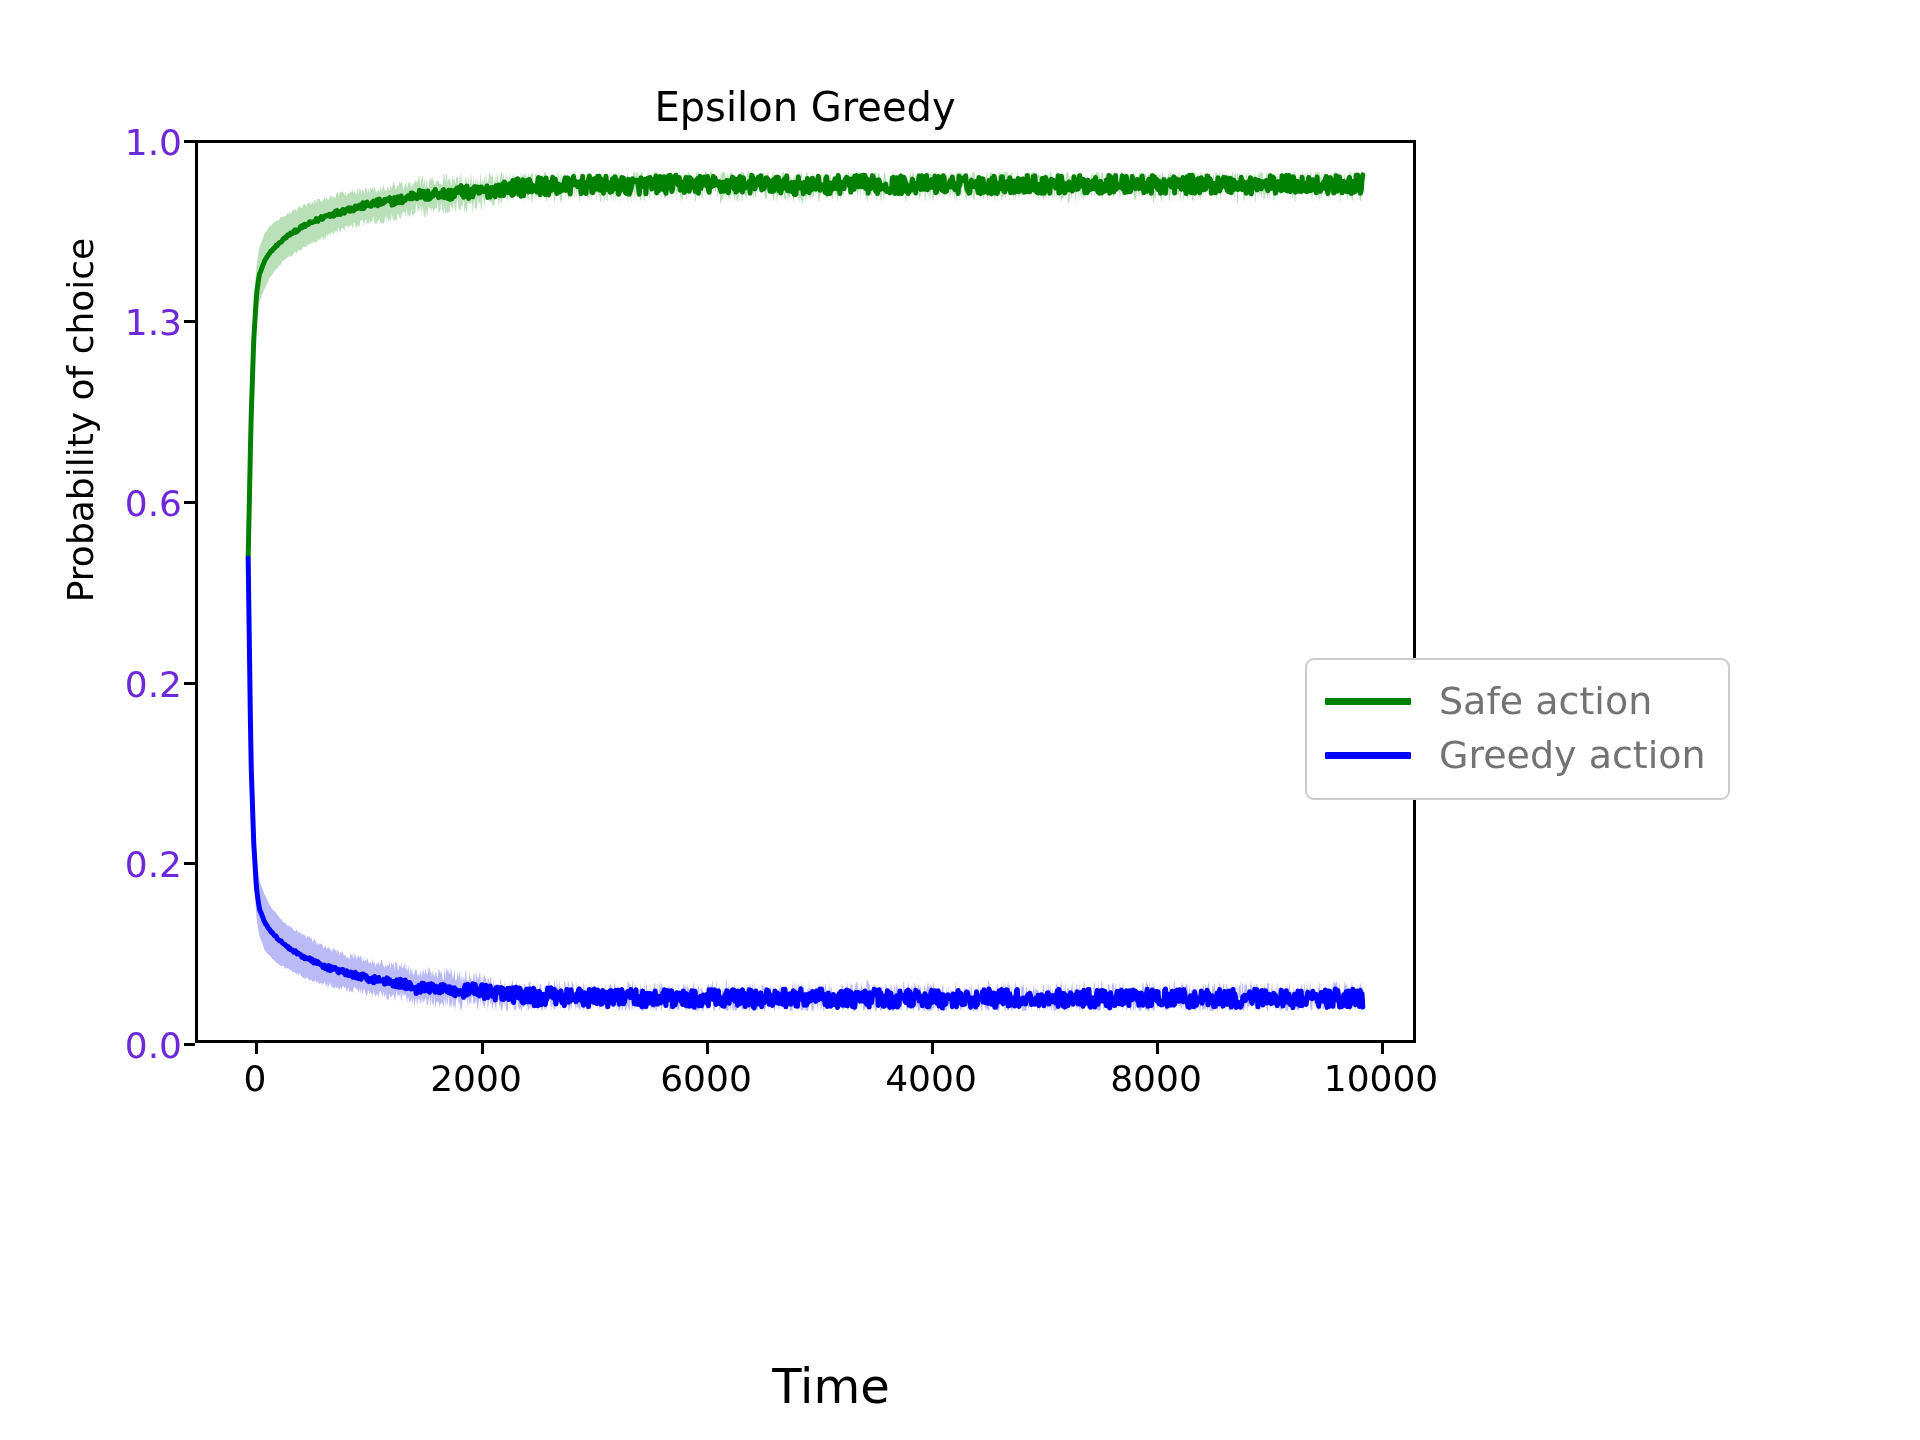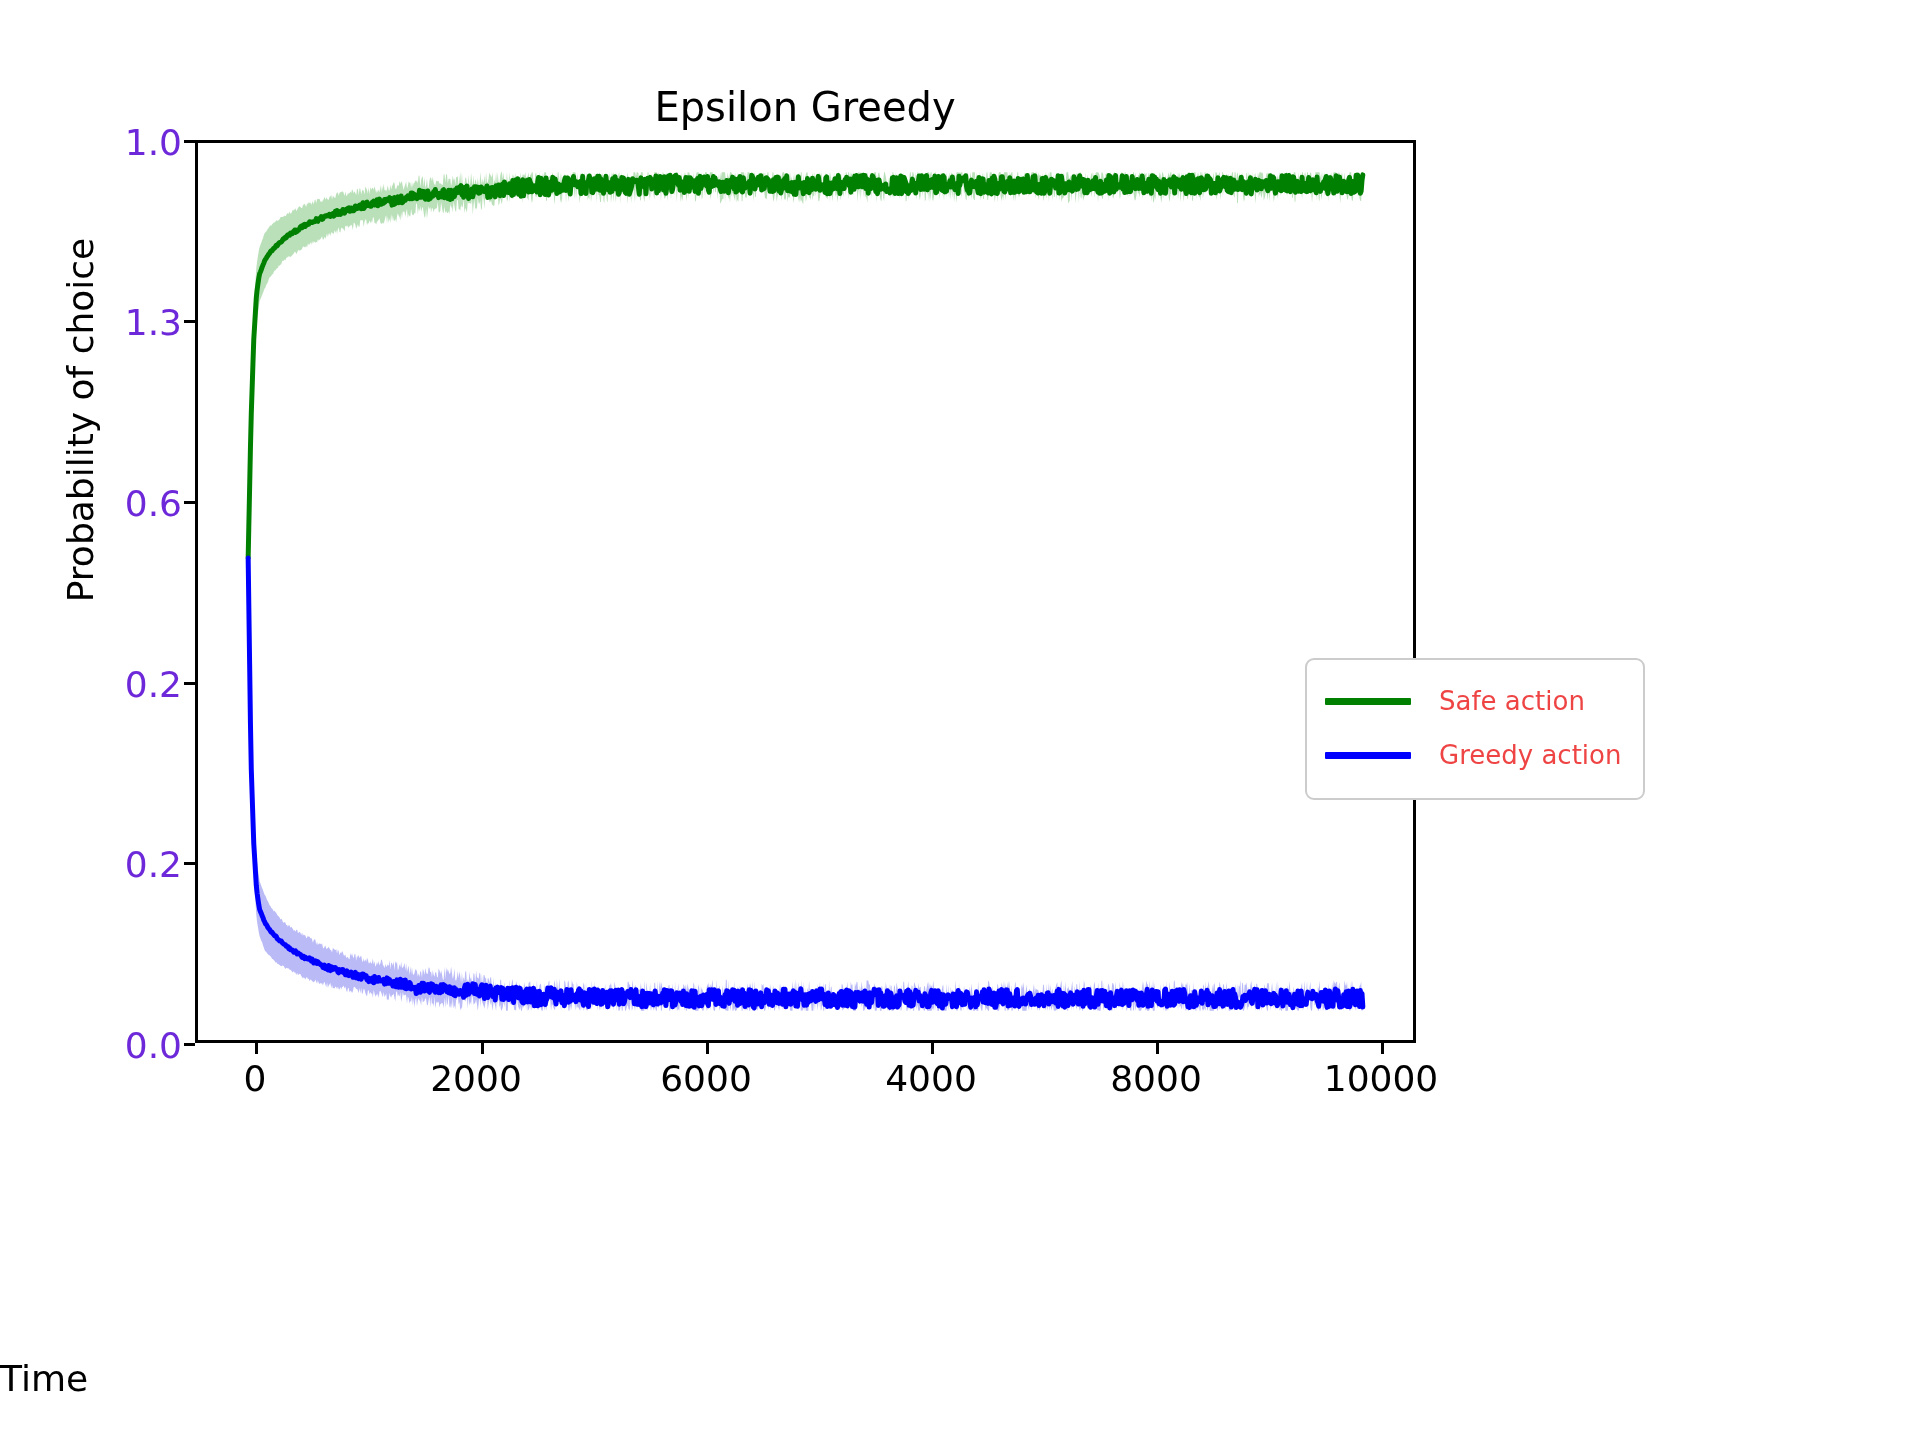--- a/index.html
+++ b/index.html
@@ -19,37 +19,37 @@
     position:absolute;right:1738px;text-align:right;font-size:36px;color:#6d28d9;
     white-space:nowrap;font-family:"DejaVu Sans",sans-serif;
   }
   .ytick-mark{position:absolute;width:11px;height:3px;background:#000000;left:184px;}
   .xtick-label{
     position:absolute;top:1058px;text-align:center;font-size:36px;color:#000000;
     white-space:nowrap;font-family:"DejaVu Sans",sans-serif;transform:translateX(-50%);
   }
   .xtick-mark{position:absolute;top:1043px;width:3px;height:11px;background:#000000;}
   #xlabel{
-    position:absolute;top:1358px;left:0;width:1610px;
-    font-size:36px;color:#000000;font-family:"DejaVu Sans",sans-serif;
+    position:absolute;top:1358px;left:0;width:1610px;text-align:center;
+    font-size:48px;color:#000000;font-family:"DejaVu Sans",sans-serif;padding-left:26px;
   }
   #ylabel-wrap{
     position:absolute;left:-220px;top:390px;width:600px;height:60px;
     transform:rotate(-90deg);transform-origin:center center;
     display:flex;align-items:center;justify-content:center;
   }
   #ylabel{font-size:36px;color:#000000;white-space:nowrap;font-family:"DejaVu Sans",sans-serif;}
   #legend{
     position:absolute;left:1305px;top:658px;
     border:2px solid #cccccc;border-radius:9px;background:#ffffff;
     padding:14px 22px 16px 18px;box-sizing:border-box;
   }
   .legend-row{display:flex;align-items:center;height:54px;}
   .legend-swatch{width:86px;height:7px;margin-right:28px;flex:0 0 auto;border-radius:1px;}
-  .legend-text{font-size:26px;color:#ef4444;white-space:nowrap;font-family:"DejaVu Sans",sans-serif;}
+  .legend-text{font-size:38px;color:#737373;white-space:nowrap;font-family:"DejaVu Sans",sans-serif;}
 </style>
 </head>
 <body>
 
 <div id="figure">
 
   <div id="plot-title">Epsilon Greedy</div>
 
   <div class="ytick-label" style="top:122px;">1.0</div>
   <div class="ytick-label" style="top:302px;">1.3</div>

